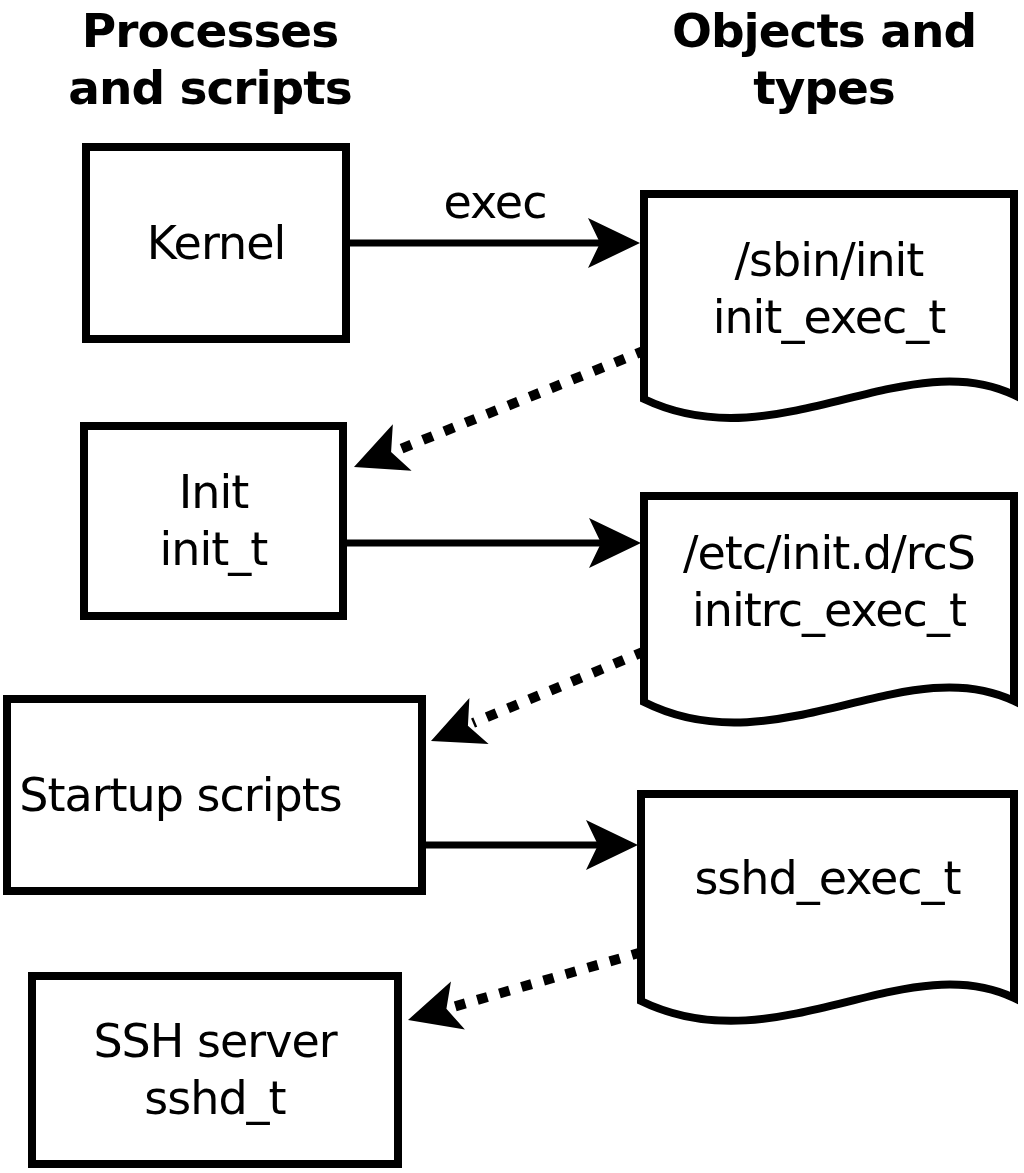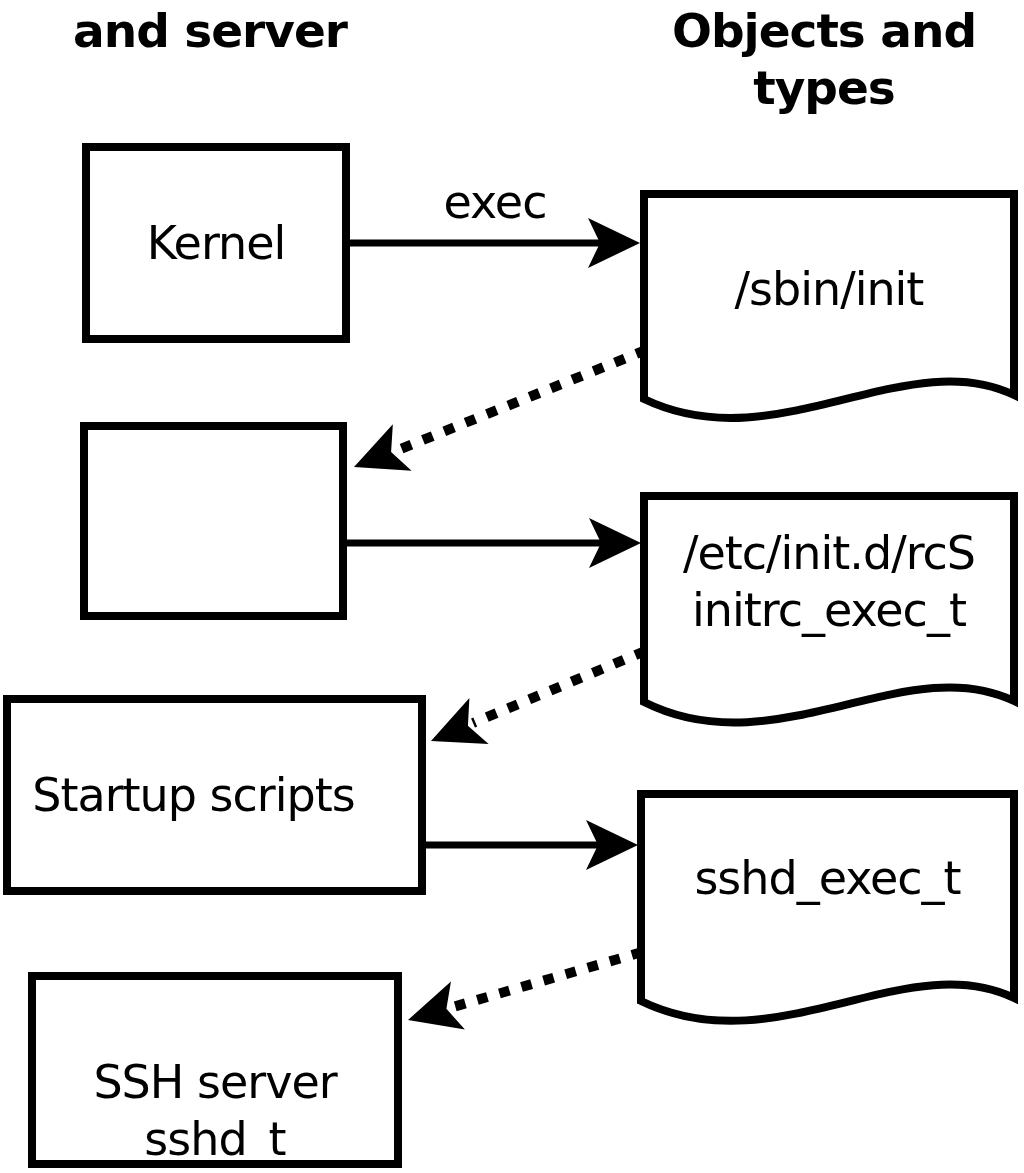--- a/index.html
+++ b/index.html
@@ -67,42 +67,48 @@
       <line class="dotted" x1="645" y1="651" x2="473" y2="723"></line>
       <polygon class="head" points="0,0 -52,-25 -40,0 -52,25" transform="translate(431,741) rotate(157.4)"></polygon>
     </g>
     <g>
       <line class="dotted" x1="642" y1="952" x2="453" y2="1007"></line>
       <polygon class="head" points="0,0 -52,-25 -40,0 -52,25" transform="translate(408,1020) rotate(163.8)"></polygon>
     </g>
   </svg>
 
   <div class="col-header" style="left:15px; top:2px; width:390px;">
-    <span>and server</span>
+    <span>Processes</span>
+    <span>and scripts</span>
   </div>
   <div class="col-header" style="left:622px; top:2px; width:404px;">
     <span>Objects and</span>
     <span>types</span>
   </div>
 
   <div class="edge-label" style="left:350px; top:178px; width:290px;">exec</div>
 
   <div class="node-label" style="left:82px; top:143px; width:268px; height:200px;border-radius:6px;">
     <span>Kernel</span>
   </div>
-  <div class="node-label" style="left:21px; top:695px; width:345px; height:200px;">
+  <div class="node-label" style="left:80px; top:422px; width:267px; height:198px;">
+    <span>Init</span>
+    <span>init_t</span>
+  </div>
+  <div class="node-label" style="left:8px; top:695px; width:345px; height:200px;">
     <span>Startup scripts</span>
   </div>
-  <div class="node-label" style="left:28px; top:972px; width:374px; height:196px;justify-content:flex-end;">
+  <div class="node-label" style="left:28px; top:972px; width:374px; height:196px;">
     <span>SSH server</span>
     <span>sshd_t</span>
   </div>
 
   <div class="node-label" style="left:644px; top:194px; width:370px; height:190px;text-align:right;">
     <span>/sbin/init</span>
+    <span>init_exec_t</span>
   </div>
   <div class="node-label" style="left:644px; top:496px; width:370px; height:172px;">
     <span>/etc/init.d/rcS</span>
     <span>initrc_exec_t</span>
   </div>
   <div class="node-label" style="left:641px; top:794px; width:373px; height:168px;">
     <span>sshd_exec_t</span>
   </div>
 
 </div>

